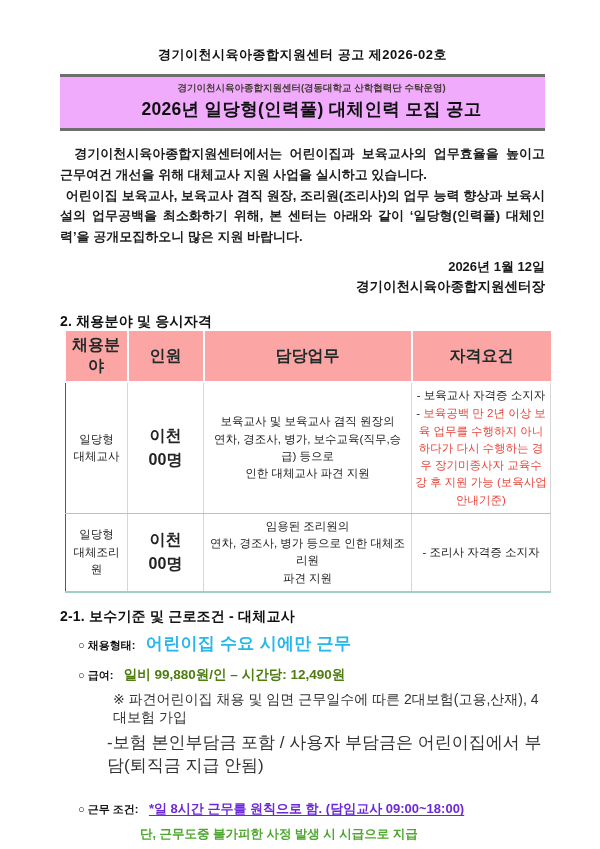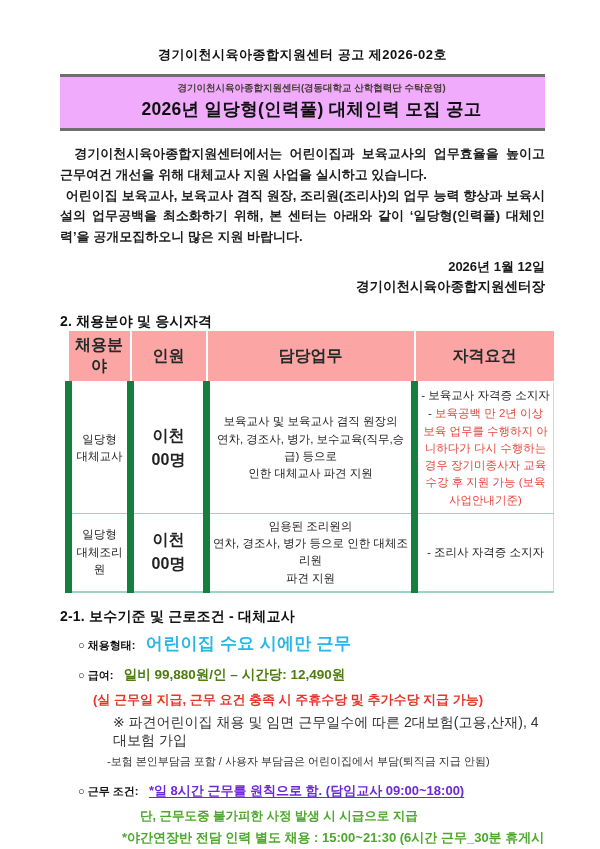--- a/index.html
+++ b/index.html
@@ -44,42 +44,42 @@
   table.recruit col.c2{width:76px;}
   table.recruit col.c3{width:208px;}
   table.recruit col.c4{width:139px;}
   table.recruit th{
     background:#fca5a5;color:#1e2b28;font-size:16px;font-weight:700;
     padding:4px 2px;border-right:2px solid #ffffff;border-bottom:2px solid #ffffff;
   }
   table.recruit th:last-child{border-right:none;}
   table.recruit td{
     background:#ffffff;vertical-align:middle;text-align:center;
-    border-right:1px solid #d6d6d6;border-left:7px solid #15803d;
+    border-right:1px solid #d6d6d6;border-left:1px solid #15803d;
     padding:4px 3px;color:#222;line-height:1.5;
   }
   table.recruit tr.row1 td{border-bottom:1.5px solid #9fd0c5;height:116px;}
   table.recruit tr.row2 td{border-bottom:2px solid #9fd0c5;height:68px;}
   .pre{white-space:pre-line;}
   .cell-count{color:#27b7ea;font-weight:800;font-size:16px;line-height:2.1;white-space:pre-line;}
   .cell-qual{text-align:left;}
   .qual-black{color:#222;}
   .qual-red-wrap{margin-top:1px;}
   .qual-dash{color:#222;}
   .qual-red{color:#e8453b;}
   .cell-qual2{text-align:left;padding-left:5px;}
 
   .terms{margin-left:18px;margin-top:7px;}
   .t-row{margin-bottom:7px;line-height:1.35;}
   .lbl{font-size:11px;font-weight:800;color:#131313;margin-right:6px;}
   .val-blue{font-size:17px;font-weight:800;color:#27b7ea;letter-spacing:.3px;}
   .val-red{font-size:13.5px;font-weight:800;color:#4d7c0f;}
   .note-red{margin-left:15px;font-size:13px;font-weight:800;color:#e7352b;margin-bottom:5px;}
   .note-gray1{margin-left:35px;font-size:14px;font-weight:500;color:#333;margin-bottom:4px;}
-  .note-gray2{margin-left:29px;font-size:11px;font-weight:500;color:#333;margin-bottom:10px;}
+  .note-gray2{margin-left:29px;font-size:17px;font-weight:500;color:#333;margin-bottom:20px;}
   .val-green-u{font-size:13px;font-weight:700;color:#6d28d9;text-decoration:underline;text-underline-offset:2px;}
   .note-green1{margin-left:62px;font-size:12.5px;font-weight:600;color:#4ea72e;margin-bottom:4px;}
   .note-green2{margin-left:44px;font-size:13px;font-weight:800;color:#4ea72e;margin-bottom:6px;}
 </style>
 </head>
 <body>
 
 <div class="page">
 
   <div class="doc-title">경기이천시육아종합지원센터 공고 제2026-02호</div>
@@ -146,21 +146,20 @@
   <div class="sec-heading">2-1. 보수기준 및 근로조건 - 대체교사</div>
   <div class="terms">
     <div class="t-row">
       <span class="lbl">○ 채용형태:</span>
       <span class="val-blue">어린이집 수요 시에만 근무</span>
     </div>
     <div class="t-row">
       <span class="lbl">○ 급여:</span>
       <span class="val-red">일비 99,880원/인 – 시간당: 12,490원</span>
     </div>
-    <div class="note-red">(실 근무일 지급, 근무 요건 충족 시 주휴수당 및 추가수당 지급 가능)</div>
     <div class="note-gray1">※ 파견어린이집 채용 및 임면 근무일수에 따른 2대보험(고용,산재), 4대보험 가입</div>
     <div class="note-gray2">-보험 본인부담금 포함 / 사용자 부담금은 어린이집에서 부담(퇴직금 지급 안됨)</div>
     <div class="t-row">
       <span class="lbl">○ 근무 조건:</span>
       <span class="val-green-u">*일 8시간 근무를 원칙으로 함. (담임교사 09:00~18:00)</span>
     </div>
     <div class="note-green1">단, 근무도중 불가피한 사정 발생 시 시급으로 지급</div>
     <div class="note-green2">*야간연장반 전담 인력 별도 채용 : 15:00~21:30 (6시간 근무_30분 휴게시간)</div>
 
   </div>

